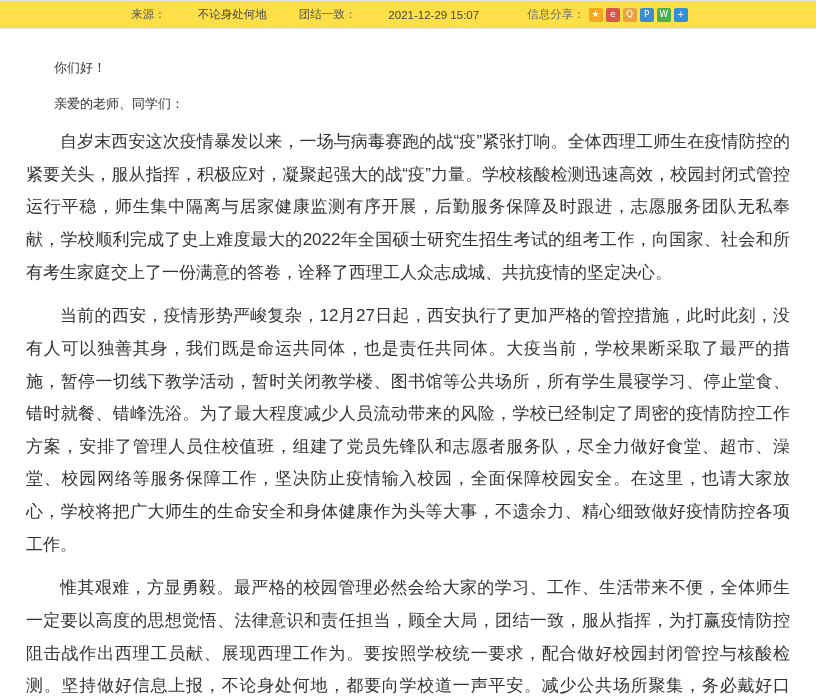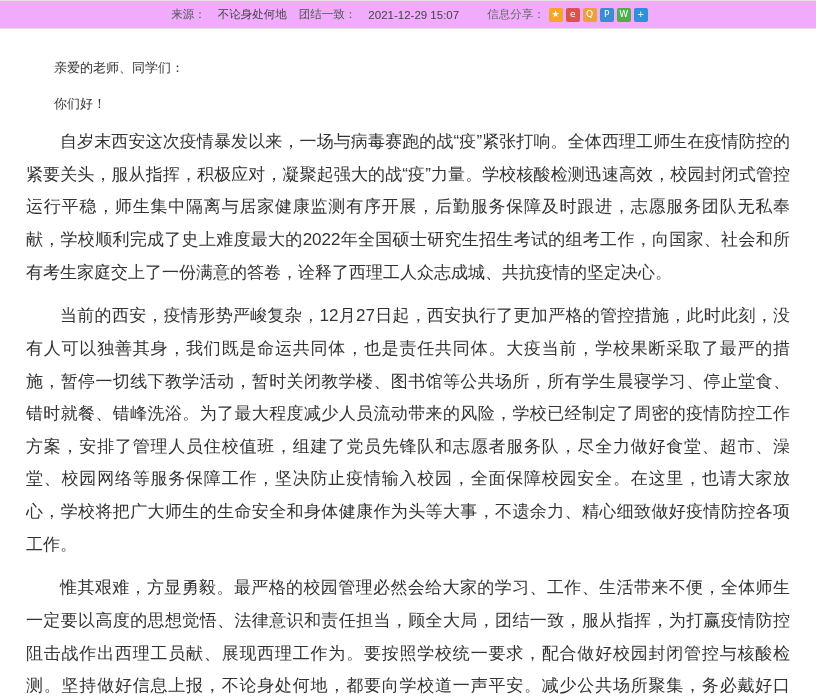--- a/index.html
+++ b/index.html
@@ -31,21 +31,22 @@
   }
   .meta-bar {
     border-top: 1px solid #e3e3e3;
     border-bottom: 1px solid #e3e3e3;
     height: 27px;
     display: flex;
     align-items: center;
     justify-content: center;
     font-size: 11.5px;
     color: #555555;
-    background: #f0abfc;
+    background: #fde047;
+    gap: 20px;
   }
   .meta-item {
     margin: 0 6px;
     white-space: nowrap;
   }
   .meta-value {
     color: #444444;
   }
   .share-wrap {
     display: flex;
@@ -107,22 +108,22 @@
       <span class="share-icon" style="background:#f5a623;">★</span>
       <span class="share-icon" style="background:#d9534f;">e</span>
       <span class="share-icon" style="background:#e8a33d;">Q</span>
       <span class="share-icon" style="background:#3b8dd0;">P</span>
       <span class="share-icon" style="background:#4caf50;">W</span>
       <span class="share-icon" style="background:#2f8fd8;">+</span>
     </span>
   </div>
 
   <div class="content">
+    <p class="salutation">你们好！</p>
     <p class="salutation">亲爱的老师、同学们：</p>
-    <p class="salutation">你们好！</p>
     <p class="para">自岁末西安这次疫情暴发以来，一场与病毒赛跑的战“疫”紧张打响。全体西理工师生在疫情防控的紧要关头，服从指挥，积极应对，凝聚起强大的战“疫”力量。学校核酸检测迅速高效，校园封闭式管控运行平稳，师生集中隔离与居家健康监测有序开展，后勤服务保障及时跟进，志愿服务团队无私奉献，学校顺利完成了史上难度最大的2022年全国硕士研究生招生考试的组考工作，向国家、社会和所有考生家庭交上了一份满意的答卷，诠释了西理工人众志成城、共抗疫情的坚定决心。</p>
     <p class="para">当前的西安，疫情形势严峻复杂，12月27日起，西安执行了更加严格的管控措施，此时此刻，没有人可以独善其身，我们既是命运共同体，也是责任共同体。大疫当前，学校果断采取了最严的措施，暂停一切线下教学活动，暂时关闭教学楼、图书馆等公共场所，所有学生晨寝学习、停止堂食、错时就餐、错峰洗浴。为了最大程度减少人员流动带来的风险，学校已经制定了周密的疫情防控工作方案，安排了管理人员住校值班，组建了党员先锋队和志愿者服务队，尽全力做好食堂、超市、澡堂、校园网络等服务保障工作，坚决防止疫情输入校园，全面保障校园安全。在这里，也请大家放心，学校将把广大师生的生命安全和身体健康作为头等大事，不遗余力、精心细致做好疫情防控各项工作。</p>
     <p class="para">惟其艰难，方显勇毅。最严格的校园管理必然会给大家的学习、工作、生活带来不便，全体师生一定要以高度的思想觉悟、法律意识和责任担当，顾全大局，团结一致，服从指挥，为打赢疫情防控阻击战作出西理工员献、展现西理工作为。要按照学校统一要求，配合做好校园封闭管控与核酸检测。坚持做好信息上报，不论身处何地，都要向学校道一声平安。减少公共场所聚集，务必戴好口罩，保持一米以上安全社交距离。保持健康生活方式，养成良好卫生习惯，勤洗手、常通风、多锻炼，主动做好自己的“健康第一责任人”。相信官方权威发布内容，不信谣、不传谣！此心安处是吾乡，希望大家安心学习，安心工作，共同完成好这次“公心”大考。</p>
     <p class="para">老师们，同学们，建校70余载，无论面对什么艰难困苦，经历什么样的风险挑战，我们西理工艰苦奋斗、自强不息的精神力量始终代代相传，“祖国 荣誉 责任”的报国初心从未改变，团结奋进的昂扬步伐也未有停歇。我们相信全体西理工人一定可以最终打赢疫情防控阻击战贡献应有的力量，用爱心鼓舞人心，用团结抵御严寒，用奉献驱散阴霾，让我们美好的家园——长安！常安！</p>
 
   </div>
 
 </div>
 
 </body></html>

